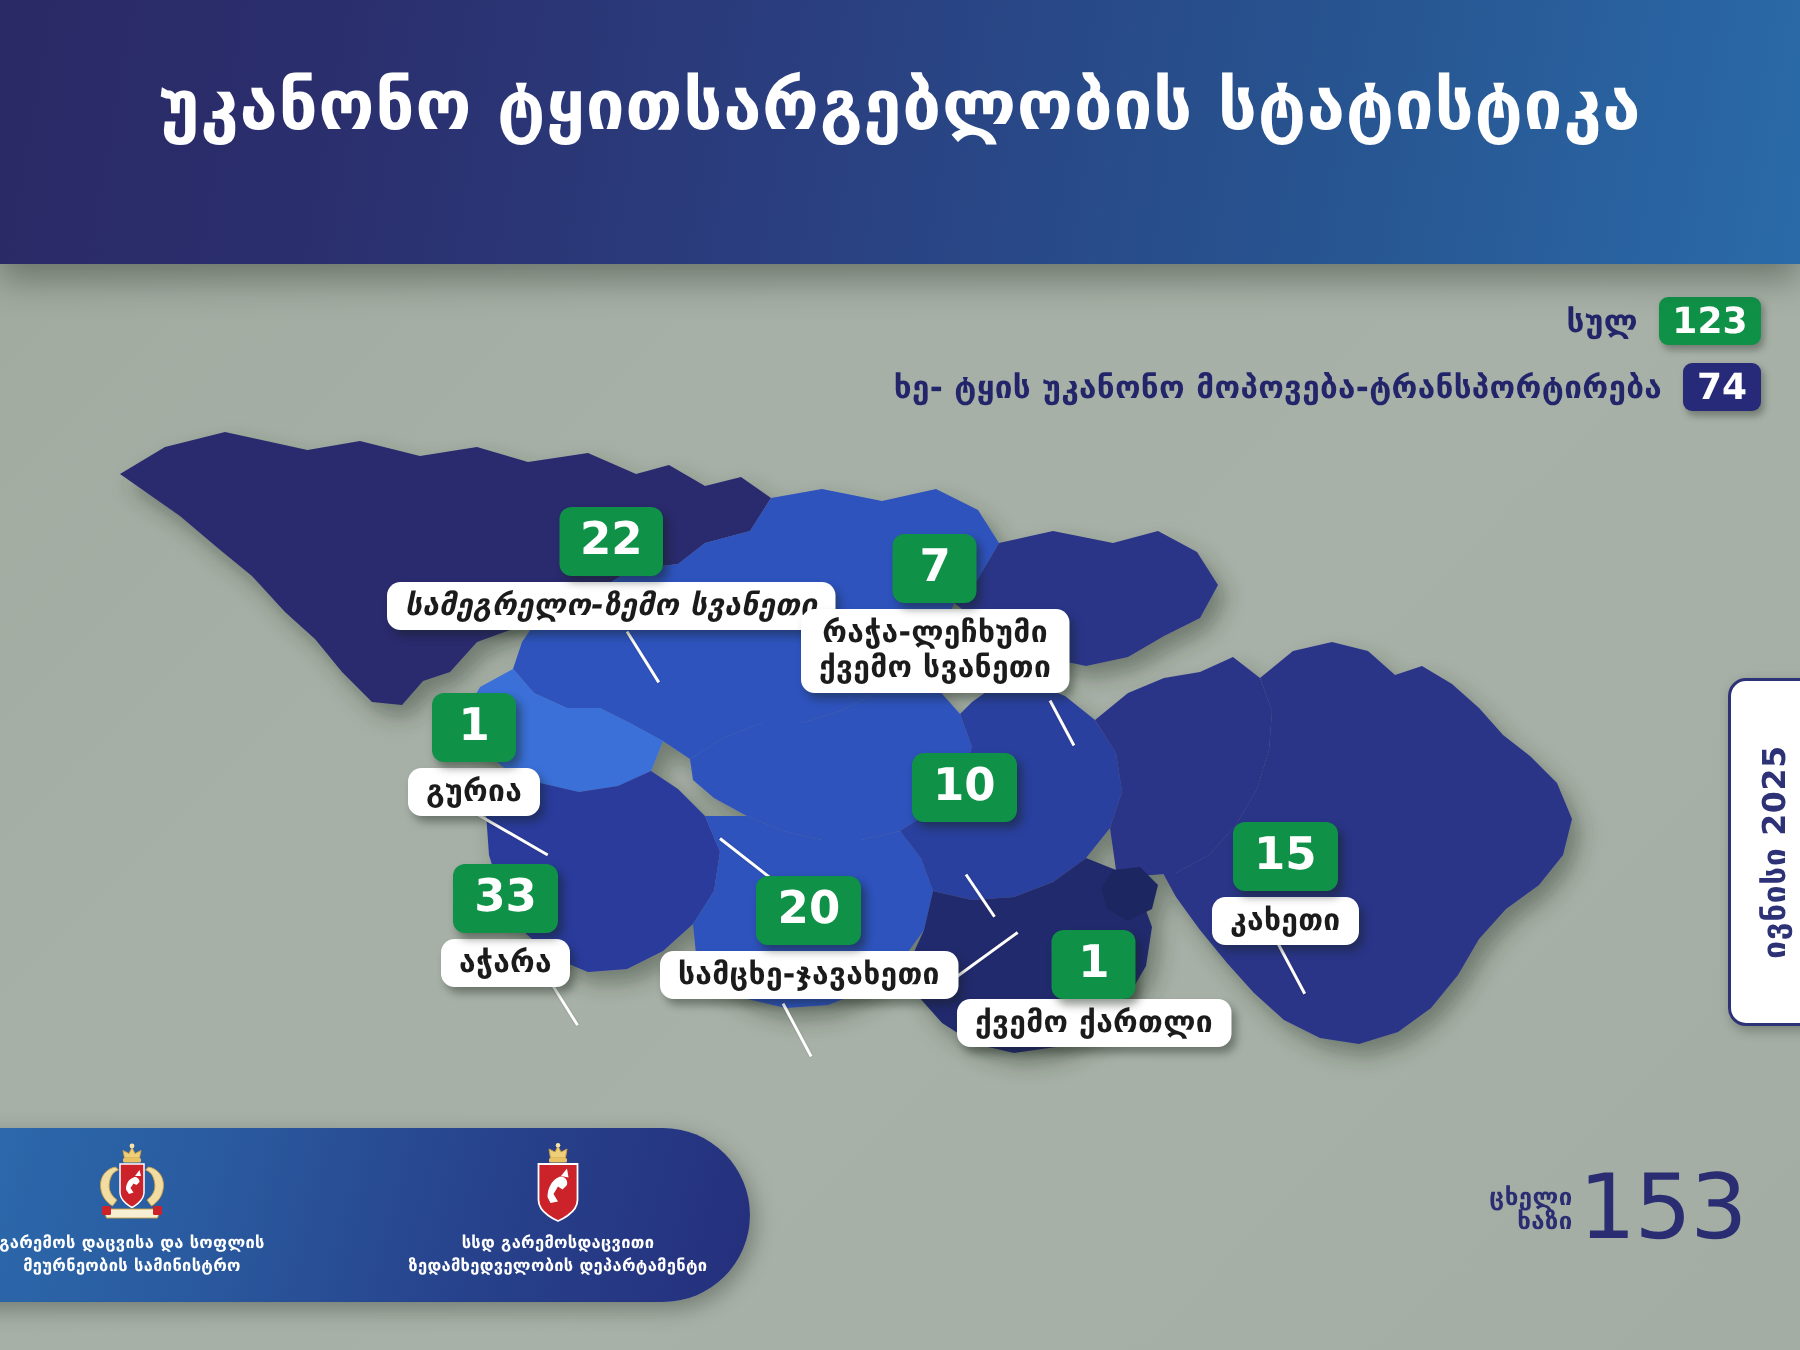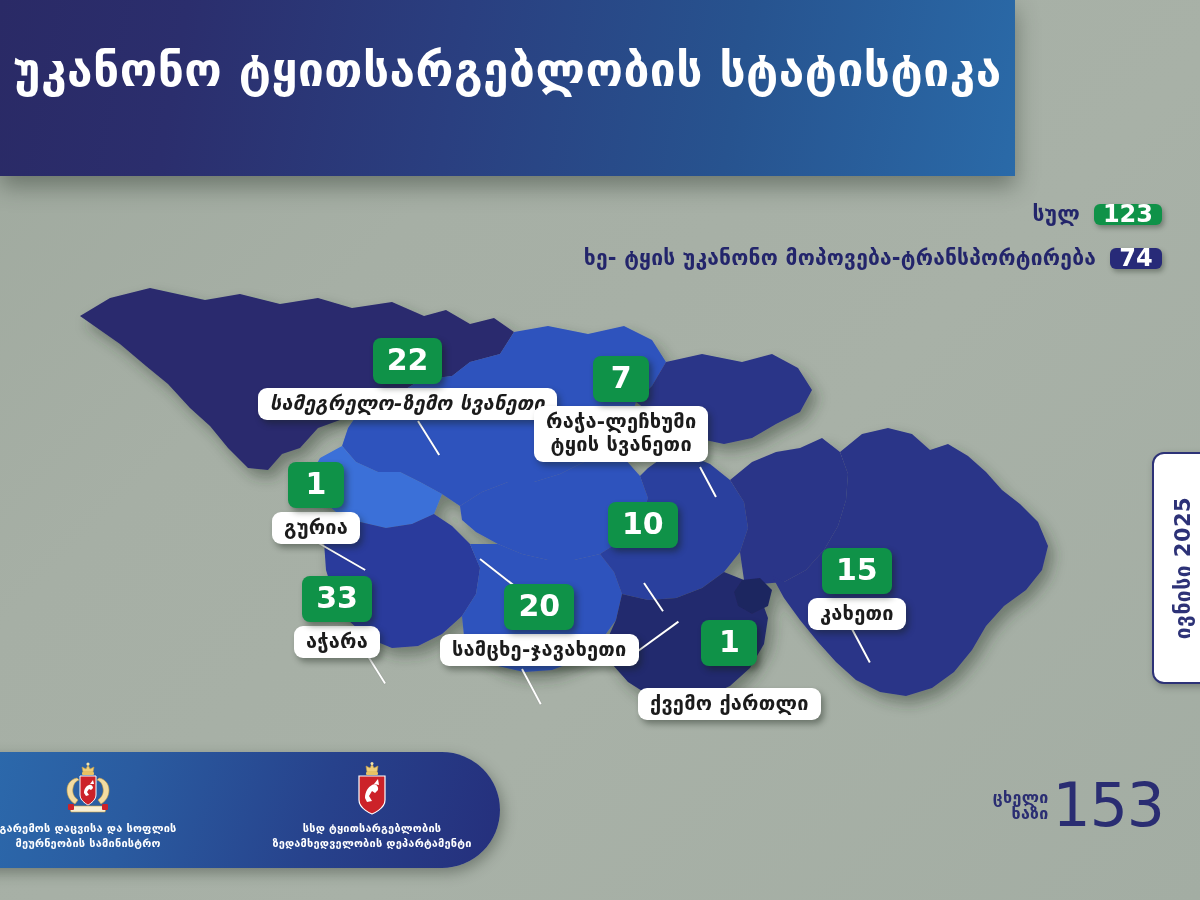--- a/index.html
+++ b/index.html
@@ -16,21 +16,21 @@
     width: 1200px;
     height: 900px;
     background: linear-gradient(135deg, #9fa99e 0%, #a6afa5 30%, #a8b1a7 60%, #a3ada3 100%);
     overflow: hidden;
   }
 
   
   .header {
     position: absolute;
     left: 0; top: 0;
-    width: 1015px;
+    width: 1200px;
     height: 176px;
     background: linear-gradient(100deg, #2a2a66 0%, #2b2e6d 18%, #2a3f80 45%, #27538f 72%, #2a6aa8 100%);
     box-shadow: 0 10px 22px rgba(40,50,40,0.45);
     z-index: 20;
   }
   .header-title {
     position: absolute;
     left: 0; right: 0;
     top: 46px;
     text-align: center;
@@ -38,42 +38,42 @@
     font-size: 46px;
     font-weight: bold;
     letter-spacing: 0.5px;
     line-height: 1.05;
     white-space: nowrap;
   }
 
   
   .legend {
     position: absolute;
-    right: 38px;
+    right: 26px;
     top: 196px;
     z-index: 15;
   }
   .legend-row {
     display: flex;
     align-items: center;
     justify-content: flex-end;
     margin-bottom: 8px;
     height: 36px;
   }
   .legend-label {
     color: #23256b;
     font-size: 21px;
     font-weight: bold;
     margin-right: 14px;
     white-space: nowrap;
     letter-spacing: 0.2px;
   }
   .legend-badge {
     min-width: 52px;
-    height: 21px;
+    height: 32px;
     border-radius: 6px;
     display: flex;
     align-items: center;
     justify-content: center;
     color: #ffffff;
     font-size: 24px;
     font-weight: bold;
     padding: 0 9px;
     box-shadow: 2px 3px 5px rgba(40,50,40,0.4);
   }
@@ -293,21 +293,21 @@
     <div class="leader" style="left:638px; top:474px; width:50px; transform:rotate(-36deg);"></div>
 
     <div class="callout cal-center" style="left:258px; top:162px;">
       <div class="num-badge">22</div>
       <div class="name-box" style="display:block; margin-top:4px;font-style:italic;">სამეგრელო-ზემო სვანეთი</div>
     </div>
 
     <div class="callout cal-center" style="left:534px; top:180px;">
       <div class="num-badge">7</div>
       <div class="name-box" style="display:block; margin-top:4px;">რაჭა-ლეჩხუმი
-ტყის სვანეთი</div>
+ქვემო სვანეთი</div>
     </div>
 
     <div class="callout cal-center" style="left:272px; top:286px;">
       <div class="num-badge">1</div>
       <div class="name-box" style="display:block; margin-top:4px;">გურია</div>
     </div>
 
 
     <div class="callout cal-center" style="left:608px; top:326px;">
       <div class="num-badge">10</div>
@@ -323,21 +323,21 @@
       <div class="name-box" style="display:block; margin-top:4px;">აჭარა</div>
     </div>
 
     <div class="callout cal-center" style="left:440px; top:408px;">
       <div class="num-badge">20</div>
       <div class="name-box" style="display:block; margin-top:4px;">სამცხე-ჯავახეთი</div>
     </div>
 
     <div class="callout cal-center" style="left:638px; top:444px;">
       <div class="num-badge">1</div>
-      <div class="name-box" style="display:block; margin-top:22px;">ქვემო ქართლი</div>
+      <div class="name-box" style="display:block; margin-top:0;">ქვემო ქართლი</div>
     </div>
   </div>
 
   <div class="date-tab">
     <span>ივნისი 2025</span>
   </div>
 
   <div class="footer-pill">
     <div class="org">
       <svg class="emblem" width="58" height="56" viewBox="0 0 58 56">
@@ -363,21 +363,21 @@
     </div>
     <div class="org">
       <svg class="emblem" width="46" height="56" viewBox="0 0 46 56">
         <path d="M23,2 L25,6 L29,4 L28,10 L18,10 L17,4 L21,6 Z" fill="#f0cf7a" stroke="#c9a03f" stroke-width="0.6"></path>
         <circle cx="23" cy="1.5" r="1.5" fill="#f5e4a8"></circle>
         <rect x="17" y="10" width="12" height="3" rx="1" fill="#e8c264"></rect>
         <path d="M10,14 L36,14 L36,38 C36,47 23,52 23,52 C23,52 10,47 10,38 Z" fill="#cc2229" stroke="#ffffff" stroke-width="1.2"></path>
         <path d="M16,36 C16,30 19,25 23,23 C26,21 30,24 29,28 L26,31 L23,29 L20,34 L23,39 L18,40 Z" fill="#ffffff"></path>
         <path d="M25,22 L29,17 L30,23 Z" fill="#ffffff"></path>
       </svg>
-      <div class="org-name">სსდ ტყითსარგებლობის
+      <div class="org-name">სსდ გარემოსდაცვითი
 ზედამხედველობის დეპარტამენტი</div>
     </div>
   </div>
 
   <div class="hotline">
     <div class="hotline-words">ცხელი
 ხაზი</div>
     <div class="hotline-num">153</div>
   </div>
 

